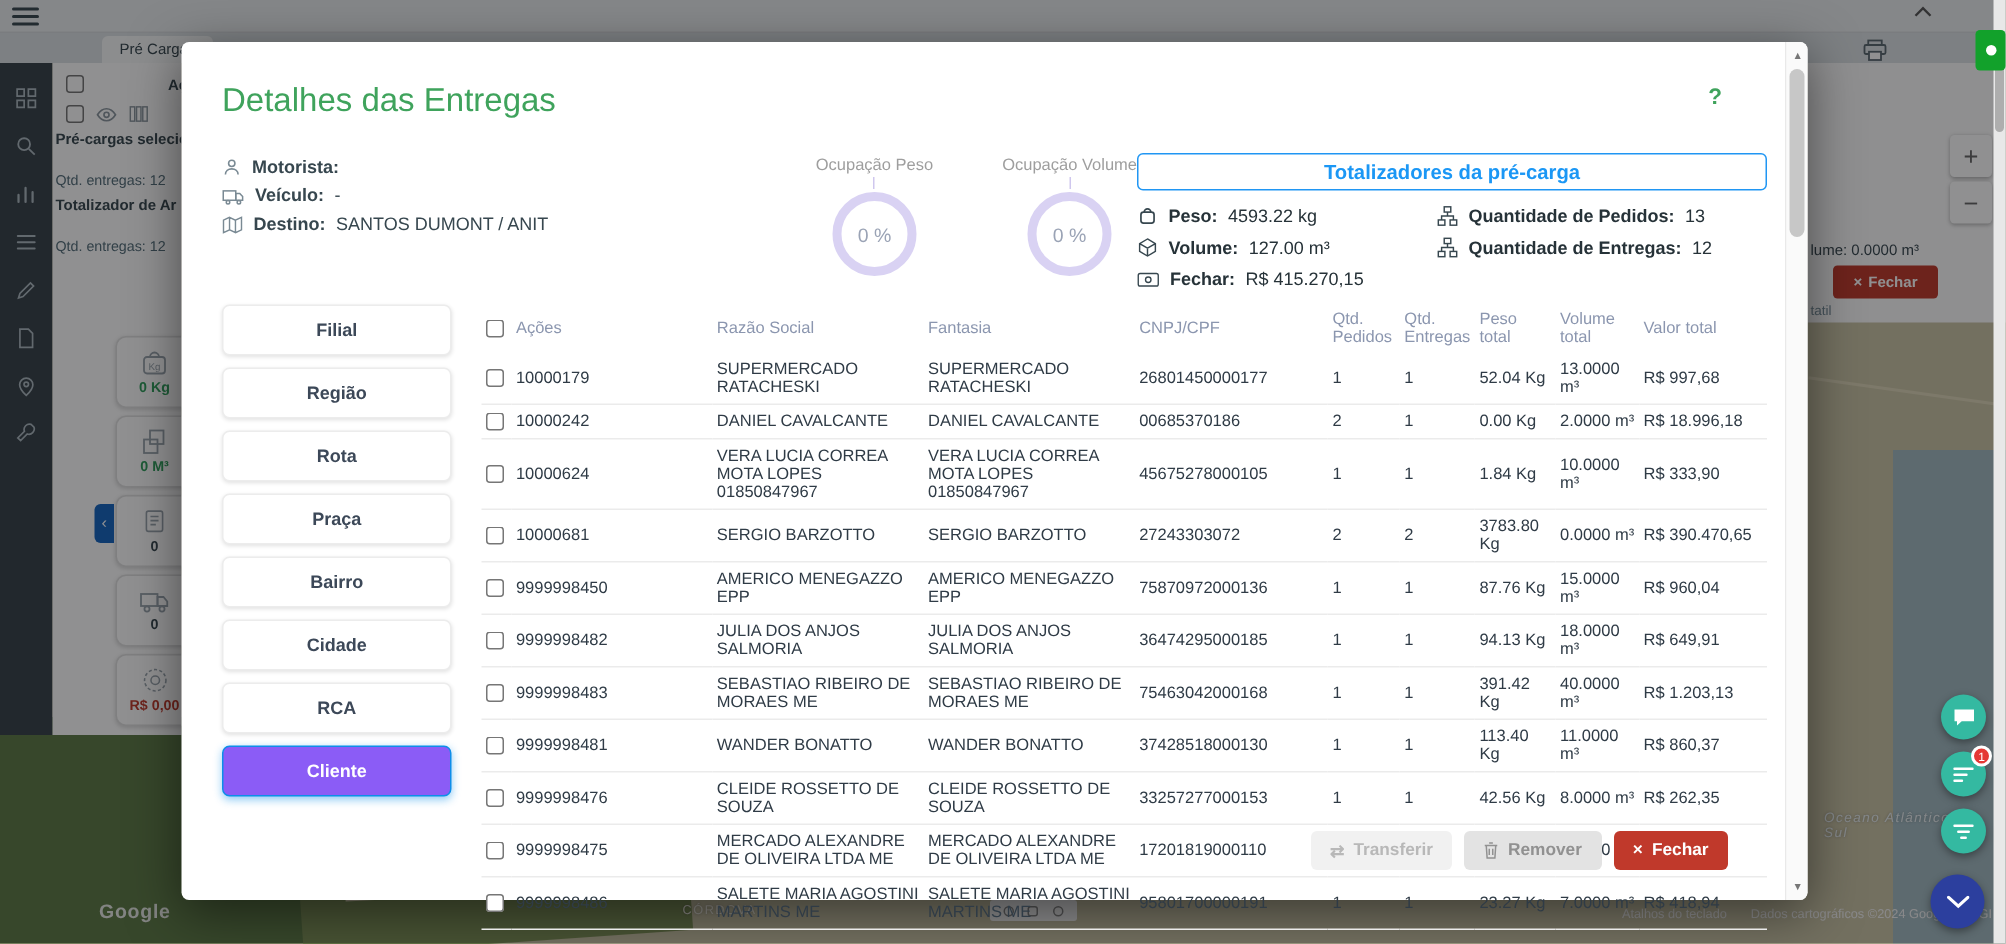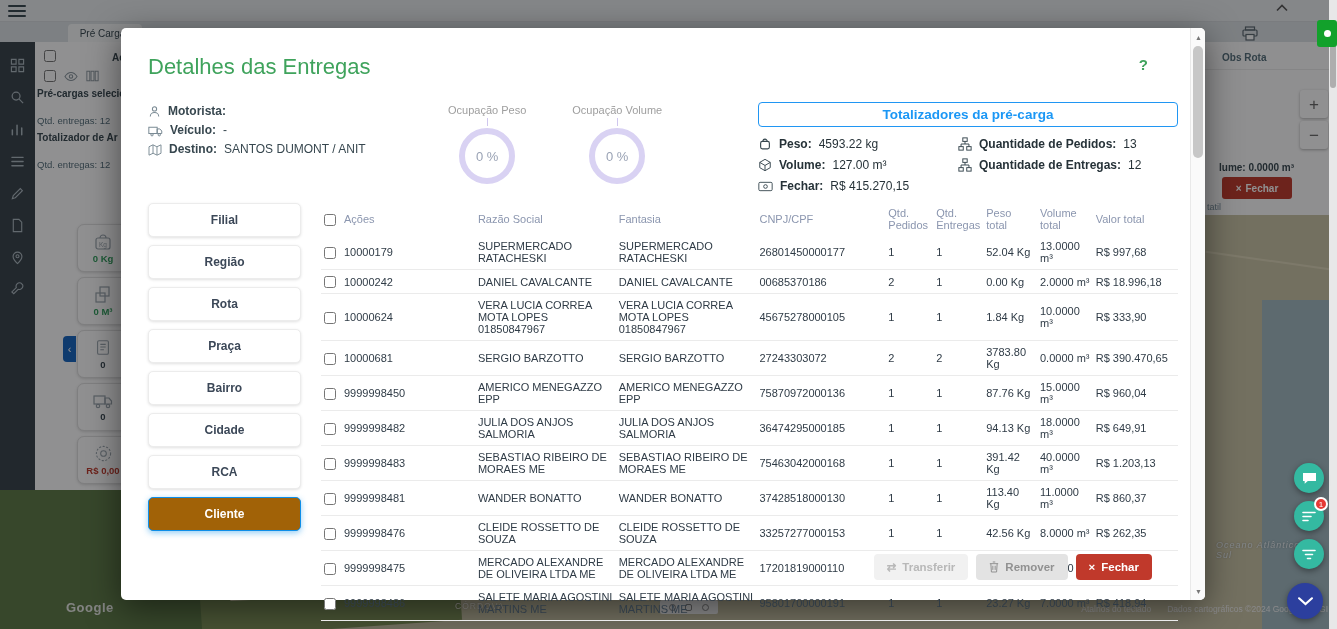--- a/index.html
+++ b/index.html
@@ -43,56 +43,56 @@
   .lp-text.s{font-size:9.5px;color:#546e7a;margin-top:16px}
   .widgets{position:absolute;left:42px;top:182px;display:flex;flex-direction:column;gap:5px}
   .widget{width:52px;height:48px;background:#fff;border:1px solid #e0e0e0;border-radius:7px;box-shadow:0 1px 3px rgba(0,0,0,.15);display:flex;flex-direction:column;align-items:center;justify-content:center;gap:2px}
   .w-val{font-size:9.5px;font-weight:bold}
   .w-green{color:#2e9e5b}
   .w-dark{color:#37474f}
   .w-red{color:#c0392b}
   .collapse-tab{position:absolute;left:63px;top:336px;width:13px;height:26px;background:#1565c0;border-radius:4px 0 0 4px;color:#fff;font-size:11px;display:flex;align-items:center;justify-content:center;cursor:pointer}
   .right-panel{position:absolute;left:1205px;top:42px;width:132px;height:173px;background:#fdfdfd;font-size:10px;color:#37474f}
   .rp-head{padding:10px 0 6px 17px;font-weight:bold;color:#546e7a;border-bottom:1px solid #ececec}
-  .rp-vol{position:absolute;left:14px;top:120px;font-weight:bold;white-space:nowrap}
+  .rp-vol{position:absolute;left:2px;top:120px;font-weight:normal;white-space:nowrap}
   .rp-fechar{position:absolute;left:17px;top:135px;width:70px;height:22px;background:#c0392b;border:none;border-radius:3px;color:#fff;font-size:10px;font-weight:bold;display:flex;align-items:center;justify-content:center;gap:4px;cursor:pointer;font-family:inherit}
   .rp-frag{position:absolute;left:2px;top:160px;font-size:9px;color:#78909c}
   .printer{position:absolute;left:1242px;top:26px;cursor:pointer}
   .zoomctl{position:absolute;left:1300px;top:90px;display:flex;flex-direction:column;gap:3px}
   .zoom-btn{width:28px;height:28px;background:#fff;border:none;border-radius:3px;box-shadow:0 1px 3px rgba(0,0,0,.3);font-size:17px;color:#666;cursor:pointer;font-family:inherit;line-height:1}
 
   
   .overlay{position:absolute;inset:0;background:rgba(8,8,10,.45);z-index:40}
 
   
   .modal{position:absolute;left:121px;top:28px;width:1084px;height:572px;background:#fff;border-radius:5px;box-shadow:0 8px 34px rgba(0,0,0,.5);z-index:50}
   .modal-content{position:absolute;left:0;top:0;right:15px;bottom:0;padding:26px 12px 0 27px}
   .m-title{font-size:22px;font-weight:normal;color:#3fa35c}
   .m-help{position:absolute;top:28px;right:42px;color:#3fa35c;font-weight:bold;font-size:15px;cursor:pointer}
   .top-row{display:flex;margin-top:14px}
   .info{width:300px;font-size:12px;color:#37474f;padding-top:10px}
   .info-line{display:flex;align-items:flex-end;gap:7px;margin-bottom:5px}
   .info-line b{font-weight:bold}
   .hint{font-size:11.5px;color:#263238;margin-top:9px}
-  .gauges{width:310px;display:flex;justify-content:flex-start;gap:46px;padding-top:10px}
+  .gauges{width:310px;display:flex;justify-content:flex-end;gap:46px;padding-top:10px}
   .gauge{text-align:center}
   .g-label{font-size:11px;color:#9e9e9e}
   .g-tick{width:1px;height:8px;background:#cfc7ee;margin:2px auto 0}
   .g-ring{width:56px;height:56px;border:6px solid #d9d2f3;border-radius:50%;display:flex;align-items:center;justify-content:center;font-size:13px;color:#9aa3b5;margin:2px auto 0}
   .totals{flex:1;padding-top:8px}
   .totals-title{border:1px solid #2096f3;color:#1b97f5;border-radius:4px;text-align:center;font-weight:bold;font-size:13.5px;padding:4px 0;cursor:default}
   .totals-grid{display:flex;margin-top:10px}
   .tcol{display:flex;flex-direction:column;gap:7px}
   .tcol.l{width:200px}
   .stat{display:flex;align-items:center;gap:7px;font-size:12px;color:#263238}
   .stat b{font-weight:bold}
   .content-row{display:flex;margin-top:10px;align-items:flex-start}
   .modes{width:153px;margin-right:20px;display:flex;flex-direction:column;gap:8px}
   .mode-btn{height:34px;background:#fff;border:1px solid #ececec;border-radius:5px;box-shadow:0 1px 3px rgba(0,0,0,.12);font-size:12px;font-weight:bold;color:#3c4858;cursor:pointer;font-family:inherit}
-  .mode-btn.active{background:#a16207;border-color:#0d8ee9;color:#fff;box-shadow:0 2px 6px rgba(13,142,233,.45)}
+  .mode-btn.active{background:#8b5cf6;border-color:#0d8ee9;color:#fff;box-shadow:0 2px 6px rgba(13,142,233,.45)}
   table.grid{flex:1;border-collapse:collapse;font-size:11px;color:#2f3b46;table-layout:fixed}
   table.grid th{font-weight:normal;color:#8b96af;text-align:left;padding:4px 3px;vertical-align:middle;font-size:11px}
   table.grid td{padding:5px 3px;border-bottom:1px solid #ebebeb;vertical-align:middle;word-wrap:break-word}
   table.grid input{width:12px;height:12px;vertical-align:middle}
   .m-footer{position:absolute;bottom:20px;right:38px;display:flex;gap:8px;align-items:center}
   .btn{height:26px;border:none;border-radius:4px;font-size:11.5px;font-weight:bold;padding:0 13px;display:flex;align-items:center;gap:6px;font-family:inherit}
   .btn.transfer{background:#f1f1f1;color:#b8b8b8}
   .btn.remove{background:#e3e3e3;color:#919191}
   .btn.close{background:#c0392b;color:#fff;cursor:pointer}
   .mscroll{position:absolute;top:0;right:0;bottom:0;width:15px;background:#fafafa;border-left:1px solid #e9e9e9;border-radius:0 5px 5px 0}
@@ -269,21 +269,20 @@
               <circle cx="10" cy="10" r="3"></circle>
             </svg>
           </span>
         <span class="w-val w-red">R$ 0,00</span>
       </div>
     </div>
   </div>
   <div class="collapse-tab">‹</div>
 
   <div class="right-panel">
-    <div class="rp-head">Obs Rota</div>
     <div class="rp-vol">lume: 0.0000 m³</div>
     <button class="rp-fechar">
       <span>×</span>
       <span>Fechar</span>
     </button>
     <div class="rp-frag">tatil</div>
   </div>
   <span class="printer">
     <svg width="16" height="15" viewBox="0 0 16 15" fill="none" stroke="#5a6870" stroke-width="1.2">
         <rect x="3.5" y="1" width="9" height="3"></rect>

